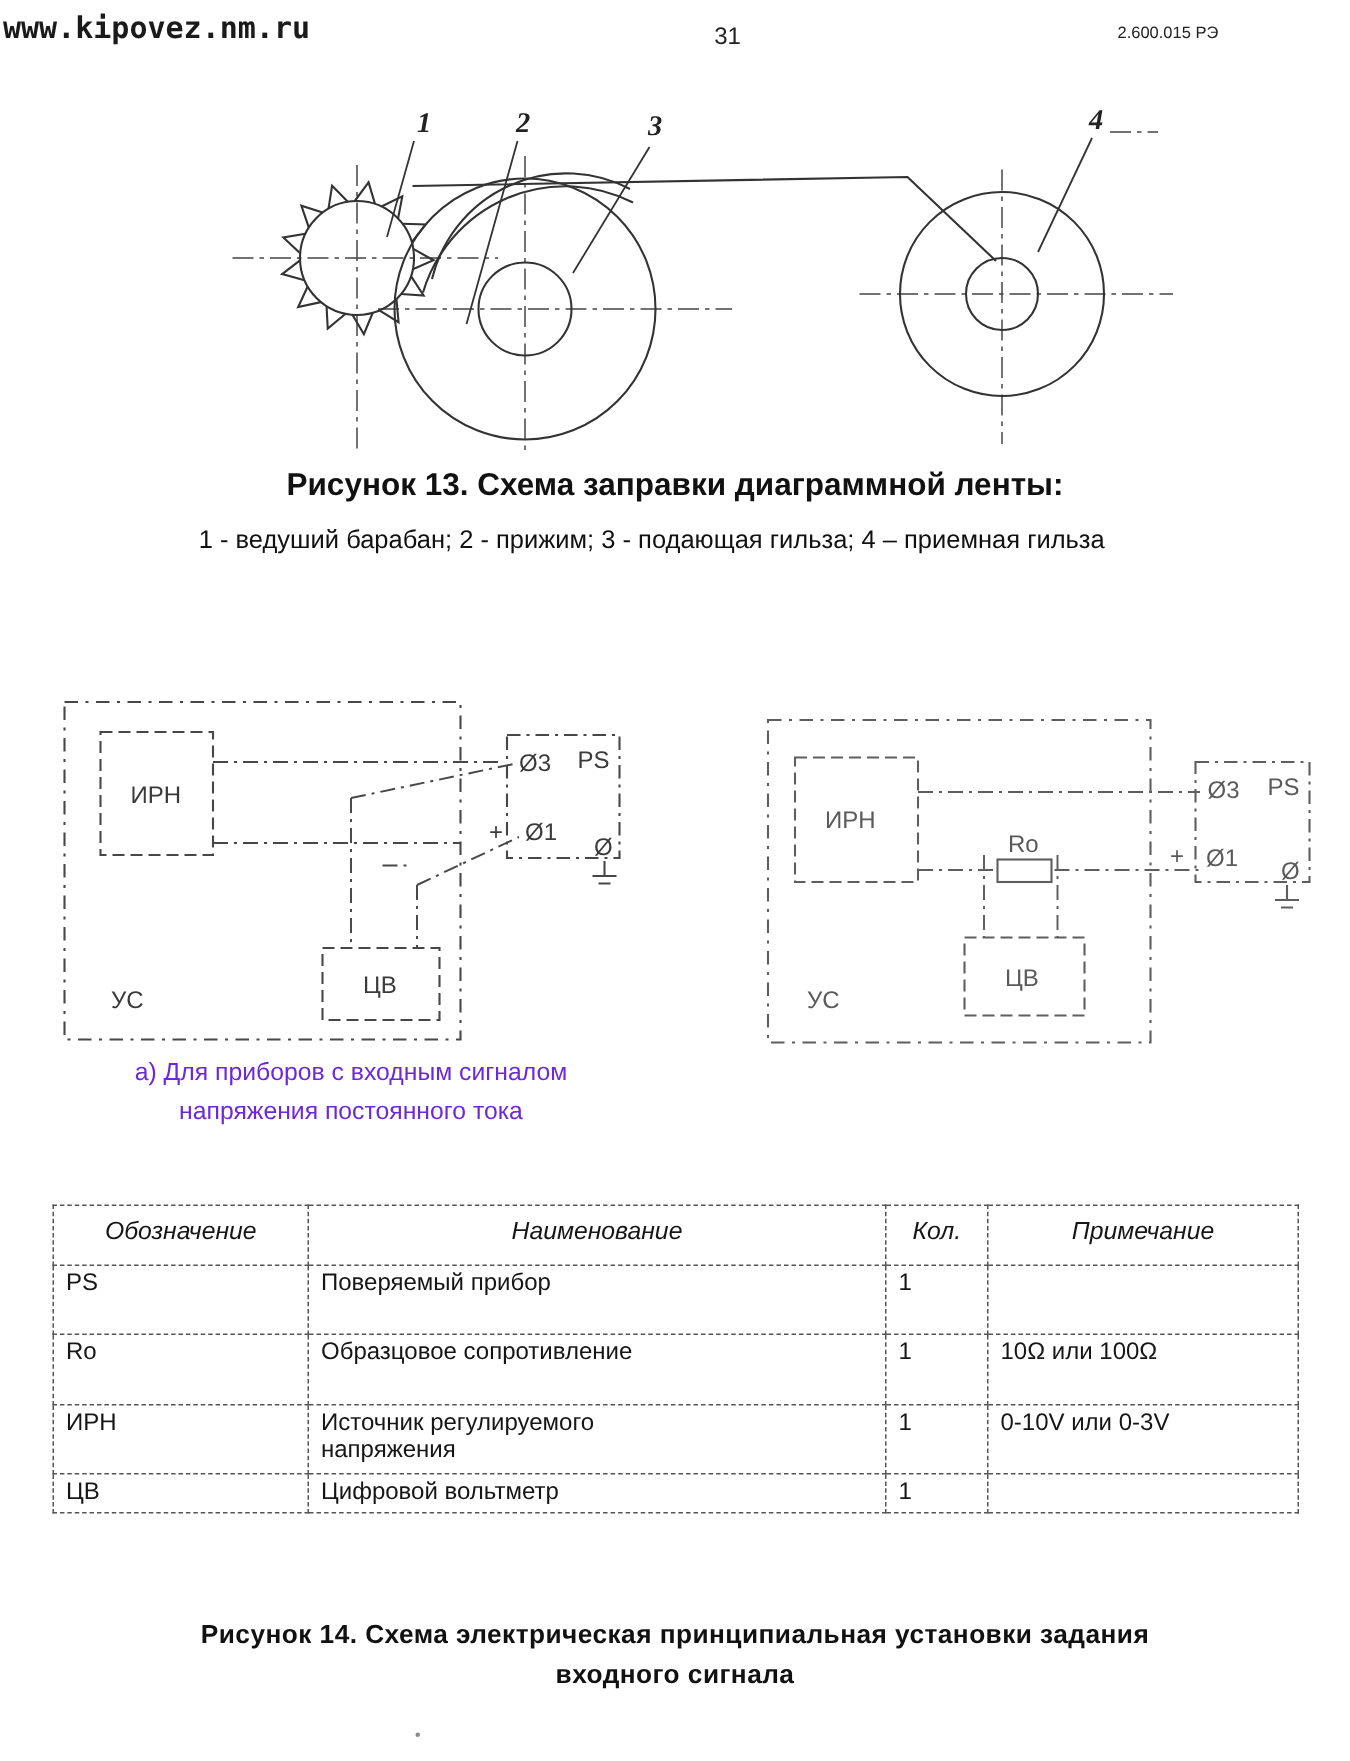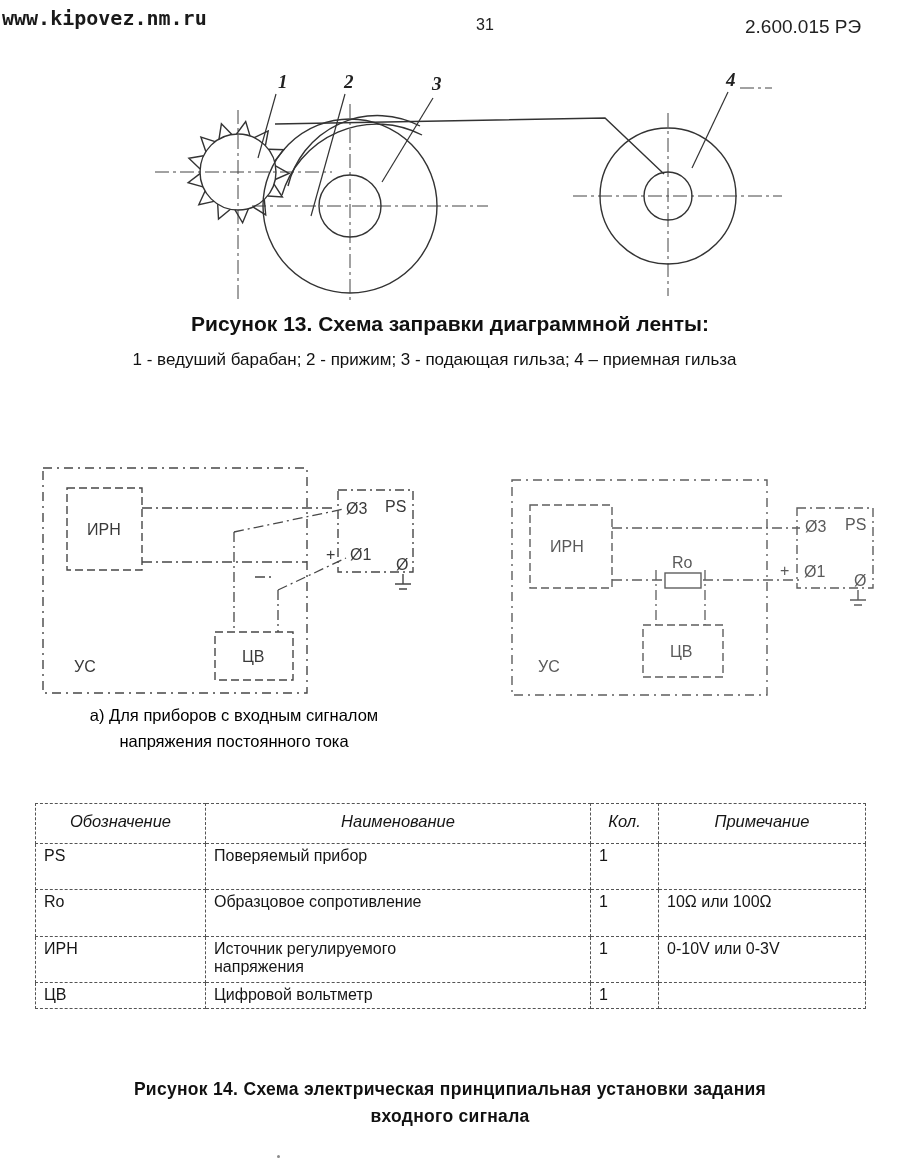--- a/index.html
+++ b/index.html
@@ -2,25 +2,25 @@
 <html><head>
 <meta charset="utf-8">
 <style>
   html,body{margin:0;padding:0;background:#fff;}
   #page{position:relative;width:900px;height:1174px;background:#fff;overflow:hidden;
         font-family:"Liberation Sans",sans-serif;color:#1a1a1a;}
   .abs{position:absolute;}
   
   .hdr-url{left:2px;top:6px;font-family:"DejaVu Sans Mono",monospace;font-weight:bold;font-size:20px;}
   .hdr-page{left:455px;top:16px;width:60px;text-align:center;font-size:16px;color:#222;}
-  .hdr-doc{left:745px;top:16px;width:140px;font-size:19px;color:#222;}
+  .hdr-doc{left:745px;top:16px;width:140px;font-size:11px;color:#222;}
   
   .cap13{left:0;top:312px;width:900px;text-align:center;font-weight:bold;font-size:21px;color:#111;}
   .legend13{left:0;top:350px;width:869px;text-align:center;font-size:17px;color:#111;}
-  .dcap{top:702px;text-align:center;font-size:16.5px;line-height:26px;white-space:pre-line;color:#000000;}
+  .dcap{top:702px;text-align:center;font-size:16.5px;line-height:26px;white-space:pre-line;color:#6d28d9;}
   .dcap-a{left:18px;width:432px;}
   .dcap-b{left:452px;width:448px;}
   .cap14{left:0;top:1076px;width:900px;text-align:center;font-weight:bold;font-size:17.5px;
          line-height:27px;white-space:pre-line;color:#111;letter-spacing:0.3px;}
   
   .spec-table{left:35px;top:803px;width:830px;border-collapse:collapse;table-layout:fixed;}
   .spec-table th,.spec-table td{border:1.6px dashed #555;vertical-align:top;padding:3px 8px;
          font-size:16px;white-space:pre-line;color:#161616;}
   .spec-table th{font-style:italic;font-weight:normal;font-size:16.5px;text-align:center;padding-top:8px;}
   .spec-table th:nth-child(2){text-align:center;}

